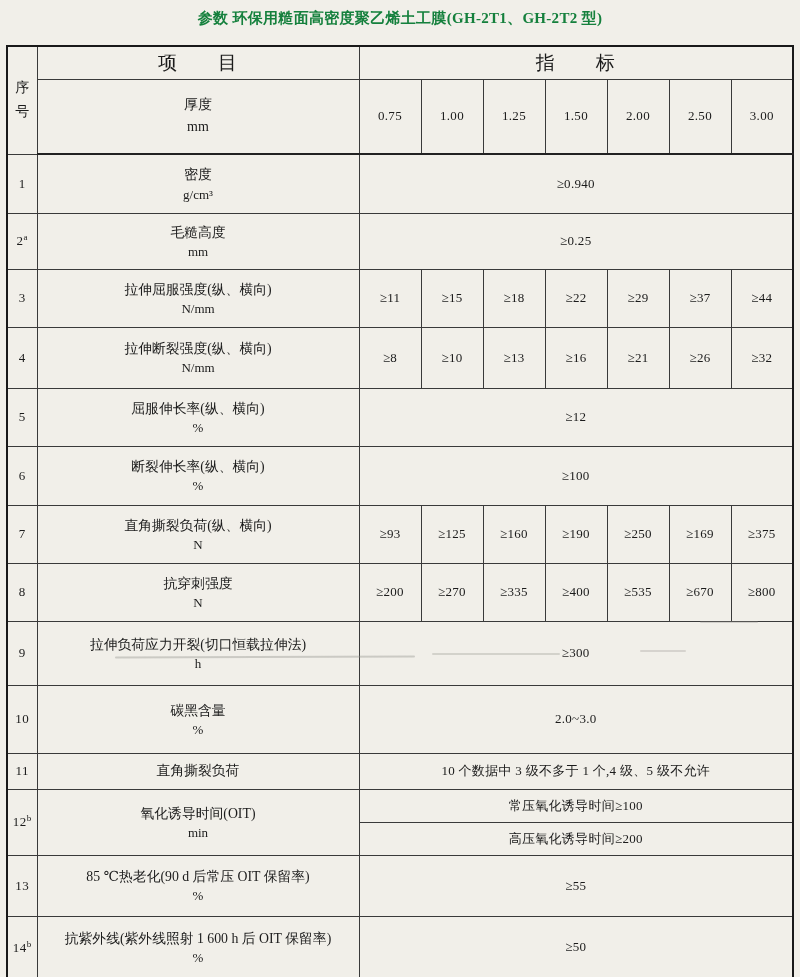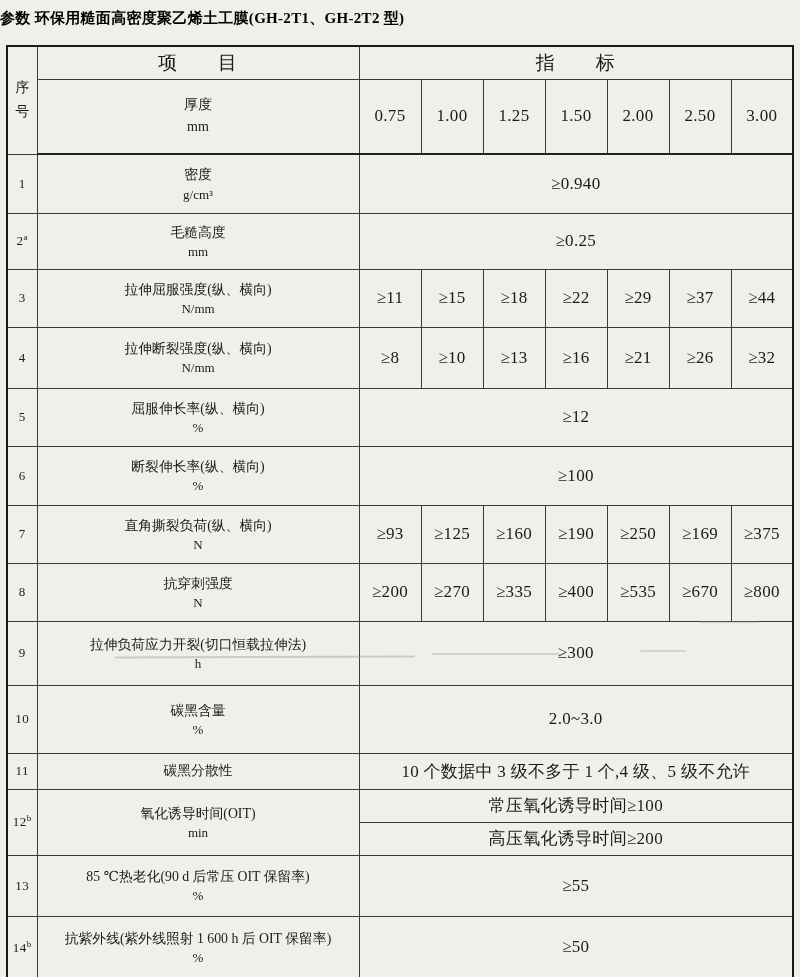--- a/index.html
+++ b/index.html
@@ -7,22 +7,23 @@
   body {
     width: 800px; height: 977px;
     background: #f1efe9;
     position: relative;
     font-family: "Liberation Serif", "DejaVu Serif", serif;
     color: #1b1b1b;
     overflow: hidden;
   }
   .page-title {
     position: absolute; top: 9px; left: 0; width: 100%;
+    text-align: center;
     font-size: 15px; font-weight: 700; letter-spacing: .3px;
-    color: #000000;
+    color: #15803d;
   }
   table.spec {
     position: absolute; left: 6px; top: 45px; width: 787px;
     border-collapse: collapse; table-layout: fixed;
     border: 2px solid #191919;
   }
   .spec td {
     border: 1px solid #3a3a3a;
     padding: 0;
     vertical-align: middle;
@@ -31,21 +32,21 @@
   }
   .seq { font-size: 13px; letter-spacing: .5px; }
   .seq sup { font-size: 9px; }
   .pre { white-space: pre-line; }
   .hdr { font-size: 19px; letter-spacing: 1px; }
   .seqhdr { font-size: 14px; line-height: 1.7; }
   .thickhdr { font-size: 14px; line-height: 1.6; }
   .item { text-align: left; padding: 3px 6px 3px 9px; }
   .item .nm { font-size: 13.8px; line-height: 1.55; }
   .item .un { font-size: 13px; line-height: 1.35; }
-  .val { font-size: 17px; letter-spacing: .3px; }
+  .val { font-size: 13px; letter-spacing: .3px; }
   tr.hb td { border-bottom: 2px solid #222; }
   .artifact {
     position: absolute; background: #8f8d88; height: 2px;
     border-radius: 1px;
   }
   .a1 { left: 115px; top: 656px; width: 300px; opacity: .38; transform: rotate(-.2deg); }
   .a2 { left: 432px; top: 653px; width: 128px; opacity: .30; }
   .a3 { left: 700px; top: 621px; width: 58px; opacity: .32; }
   .a4 { left: 640px; top: 650px; width: 46px; opacity: .28; }
 </style>
@@ -199,21 +200,21 @@
     <td class="item">
       <div class="nm">碳黑含量</div>
       <div class="un">%</div>
     </td>
     <td class="val" colspan="7">2.0~3.0</td>
   </tr>
 
   <tr style="height:36px">
     <td class="seq"><span>11</span><sup></sup></td>
     <td class="item">
-      <div class="nm">碳黑分散性</div>
+      <div class="nm">直角撕裂负荷</div>
       <div class="un"></div>
     </td>
     <td class="val" colspan="7">10 个数据中 3 级不多于 1 个,4 级、5 级不允许</td>
   </tr>
 
   <tr style="height:33px">
     <td class="seq" rowspan="2"><span>12</span><sup>b</sup></td>
     <td class="item" rowspan="2">
       <div class="nm">氧化诱导时间(OIT)</div>
       <div class="un">min</div>

